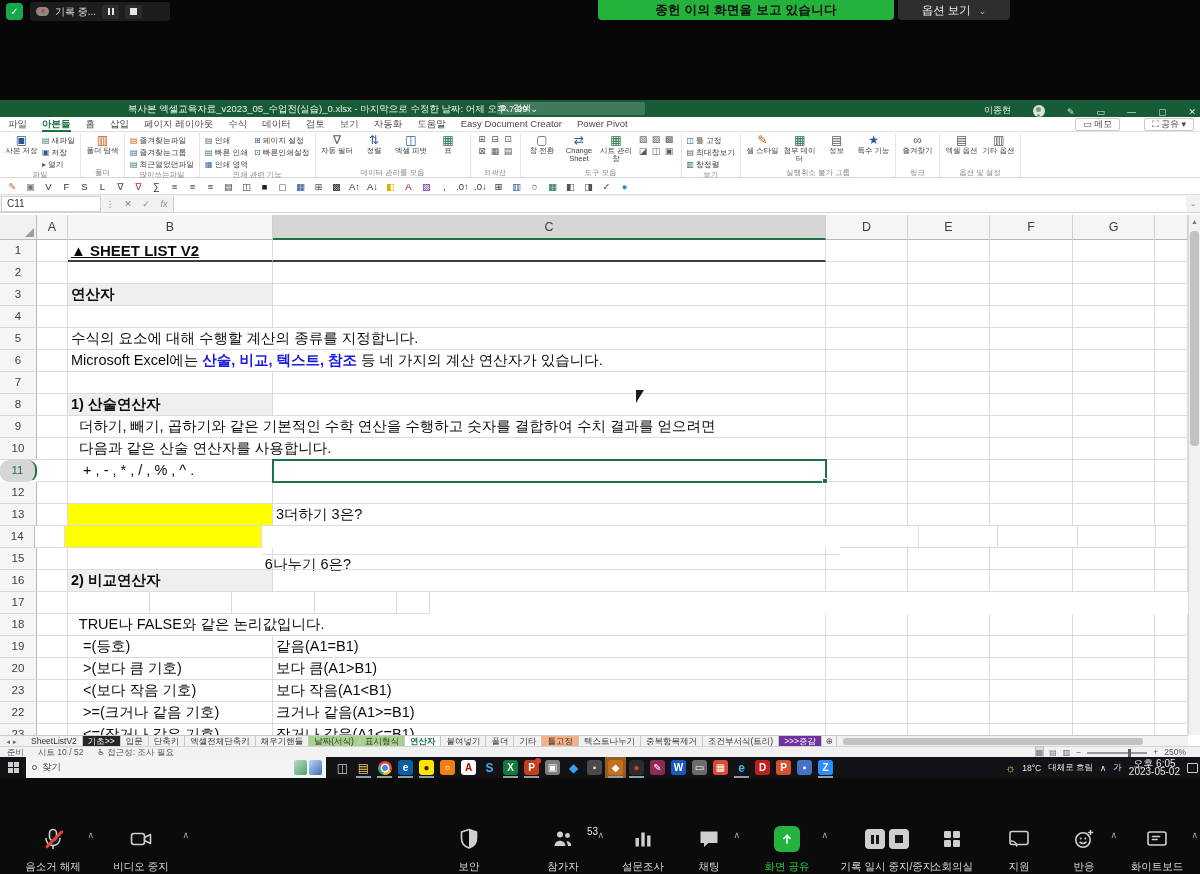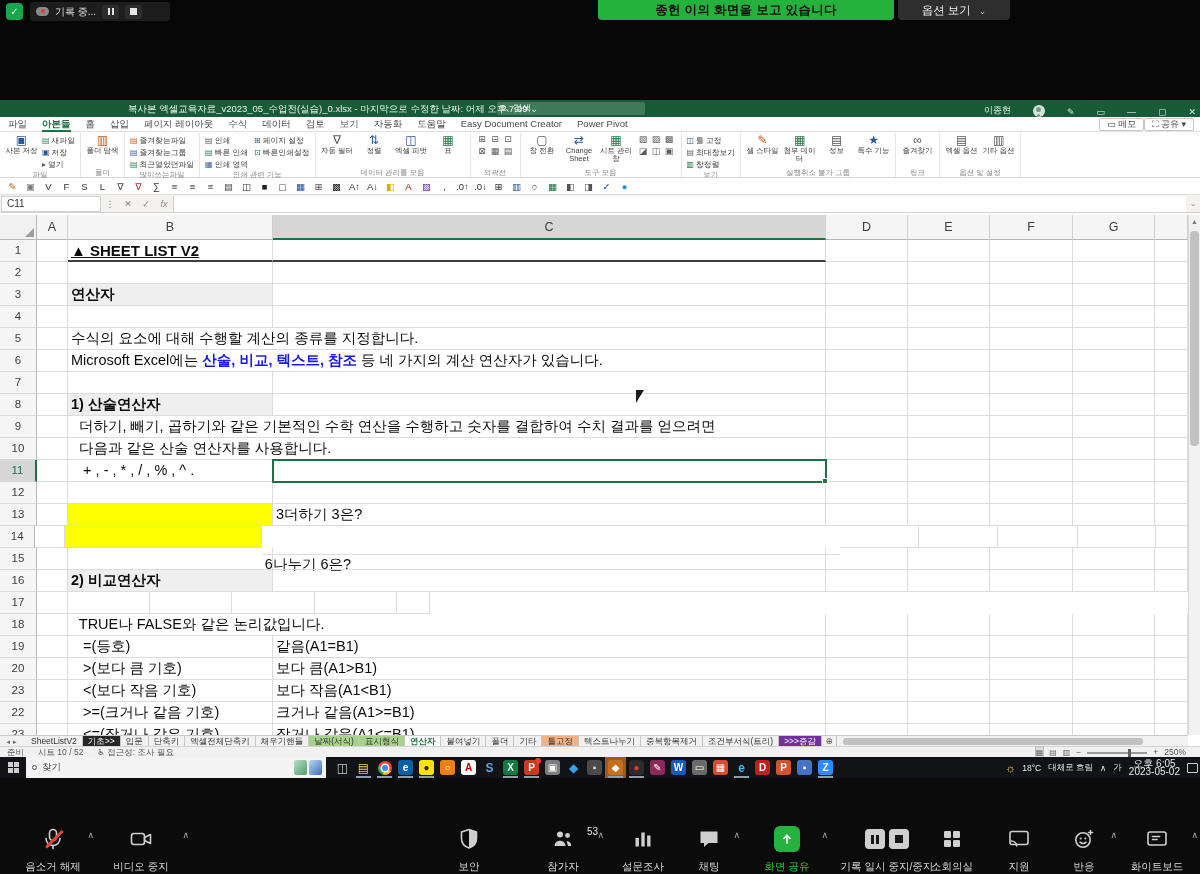--- a/index.html
+++ b/index.html
@@ -30,21 +30,21 @@
   .mag::after { content:""; position:absolute; left:4px; top:4px; width:3px; height:1px; background:#e8e8e8; transform:rotate(45deg); }
   .tb-right { position:absolute; right:4px; top:0; height:17px; display:flex; align-items:flex-end; gap:22px; font-size:9px; }
   .avatar { width:12px; height:12px; border-radius:50%; background:#d8e4dc; position:relative; }
   .avatar::after { content:""; position:absolute; left:3.5px; top:2px; width:5px; height:5px; border-radius:50%; background:#7d9787; box-shadow:0 6px 0 -1px #7d9787; }
   .wc { color:#dfeae2; font-size:9px; }
 
   .menubar { position:absolute; left:0; top:17px; width:100%; height:15px; background:#fff; border-bottom:1px solid #e4e2e0; }
   .menu-tabs { position:absolute; left:8px; top:0; height:15px; display:flex; gap:15px; align-items:center; }
   .menu-tab { font-size:9.5px; color:#4a4a4a; white-space:nowrap; height:15px; line-height:14px; }
   .menu-tab.active { color:#1e7145; font-weight:bold; border-bottom:2px solid #1e7145; }
-  .mb-right { position:absolute; right:6px; top:1px; display:flex; gap:0; }
+  .mb-right { position:absolute; right:6px; top:1px; display:flex; gap:24px; }
   .mb-btn { height:13px; border:1px solid #c9c7c5; border-radius:2px; font-size:9px; color:#444; line-height:11px; padding:0 7px; background:#fff; white-space:nowrap; }
 
   .ribbon { position:absolute; left:0; top:33px; width:100%; height:45px; background:#fff; border-bottom:1px solid #d8d6d4; display:flex; }
   .rgroup { height:100%; border-right:1px solid #e7e5e3; padding:1px 5px 0 5px; display:flex; flex-direction:column; }
   .rgroup-body { flex:1; display:flex; align-items:flex-start; gap:4px; }
   .rgroup-label { font-size:7.5px; color:#8a8886; text-align:center; height:9px; line-height:9px; white-space:nowrap; }
   .rbig { width:33px; text-align:center; }
   .rbig .ic { font-size:12px; line-height:13px; display:block; }
   .rbig .tx { font-size:7.5px; color:#3f3e3d; line-height:8px; display:block; max-height:16px; overflow:hidden; }
   .rsmalls { display:flex; flex-flow:column wrap; height:36px; column-gap:6px; }
@@ -65,21 +65,21 @@
 
   
   #grid { position:absolute; left:0; top:115px; width:1188px; height:520px; overflow:hidden; background:#fff; }
   .colhdr { display:flex; height:25px; }
   .hcell { background:#f5f5f5; border-right:1px solid #d0d0d0; border-bottom:1px solid #b8b8b8; font-size:12.5px; color:#3d3d3d; text-align:center; line-height:24px; }
   .hcell.sel { background:#d6d6d6; border-bottom:2px solid #1e7145; }
   .corner { width:37px; background:#f1f1f1; position:relative; border-right:1px solid #b8b8b8; border-bottom:1px solid #b8b8b8; }
   .corner::after { content:""; position:absolute; right:2px; bottom:2px; border-left:9px solid transparent; border-bottom:9px solid #9e9e9e; }
   .g-row { display:flex; height:22px; }
   .gut { width:37px; background:#f5f5f5; border-right:1px solid #b8b8b8; border-bottom:1px solid #d8d8d8; font-size:11.5px; color:#3d3d3d; text-align:center; line-height:21px; }
-  .gut.sel { background:#d6d6d6; color:#1e7145; border-right:2px solid #1e7145; }
+  .gut.sel { background:#d6d6d6; color:#1e7145; border-right:2px solid #1e7145;border-radius:9px; }
   .cell { border-right:1px solid #dcdcdc; border-bottom:1px solid #dcdcdc; font-size:14.5px; color:#0b0b0b; line-height:21px; white-space:pre; overflow:visible; padding-left:3px; position:relative; }
   .cell.h1 { font-weight:bold; text-decoration:underline; font-size:15px; }
   .cell.sec { font-weight:bold; background:#efefef; }
   .cell.botline { border-bottom:2px solid #3f3f3f; }
   .cell.active { outline:2px solid #1e7145; outline-offset:-1px; z-index:3; }
   .fillhandle { position:absolute; right:-3px; bottom:-3px; width:6px; height:6px; background:#1e7145; border:1px solid #fff; z-index:4; }
   .blue { color:#1a1ae0; font-weight:bold; }
   
   .vscroll { position:absolute; right:0; top:115px; width:12px; height:520px; background:#f1f1f1; border-left:1px solid #d8d8d8; }
   .vscroll .arr { height:14px; text-align:center; font-size:7px; color:#7a7a7a; line-height:14px; }

